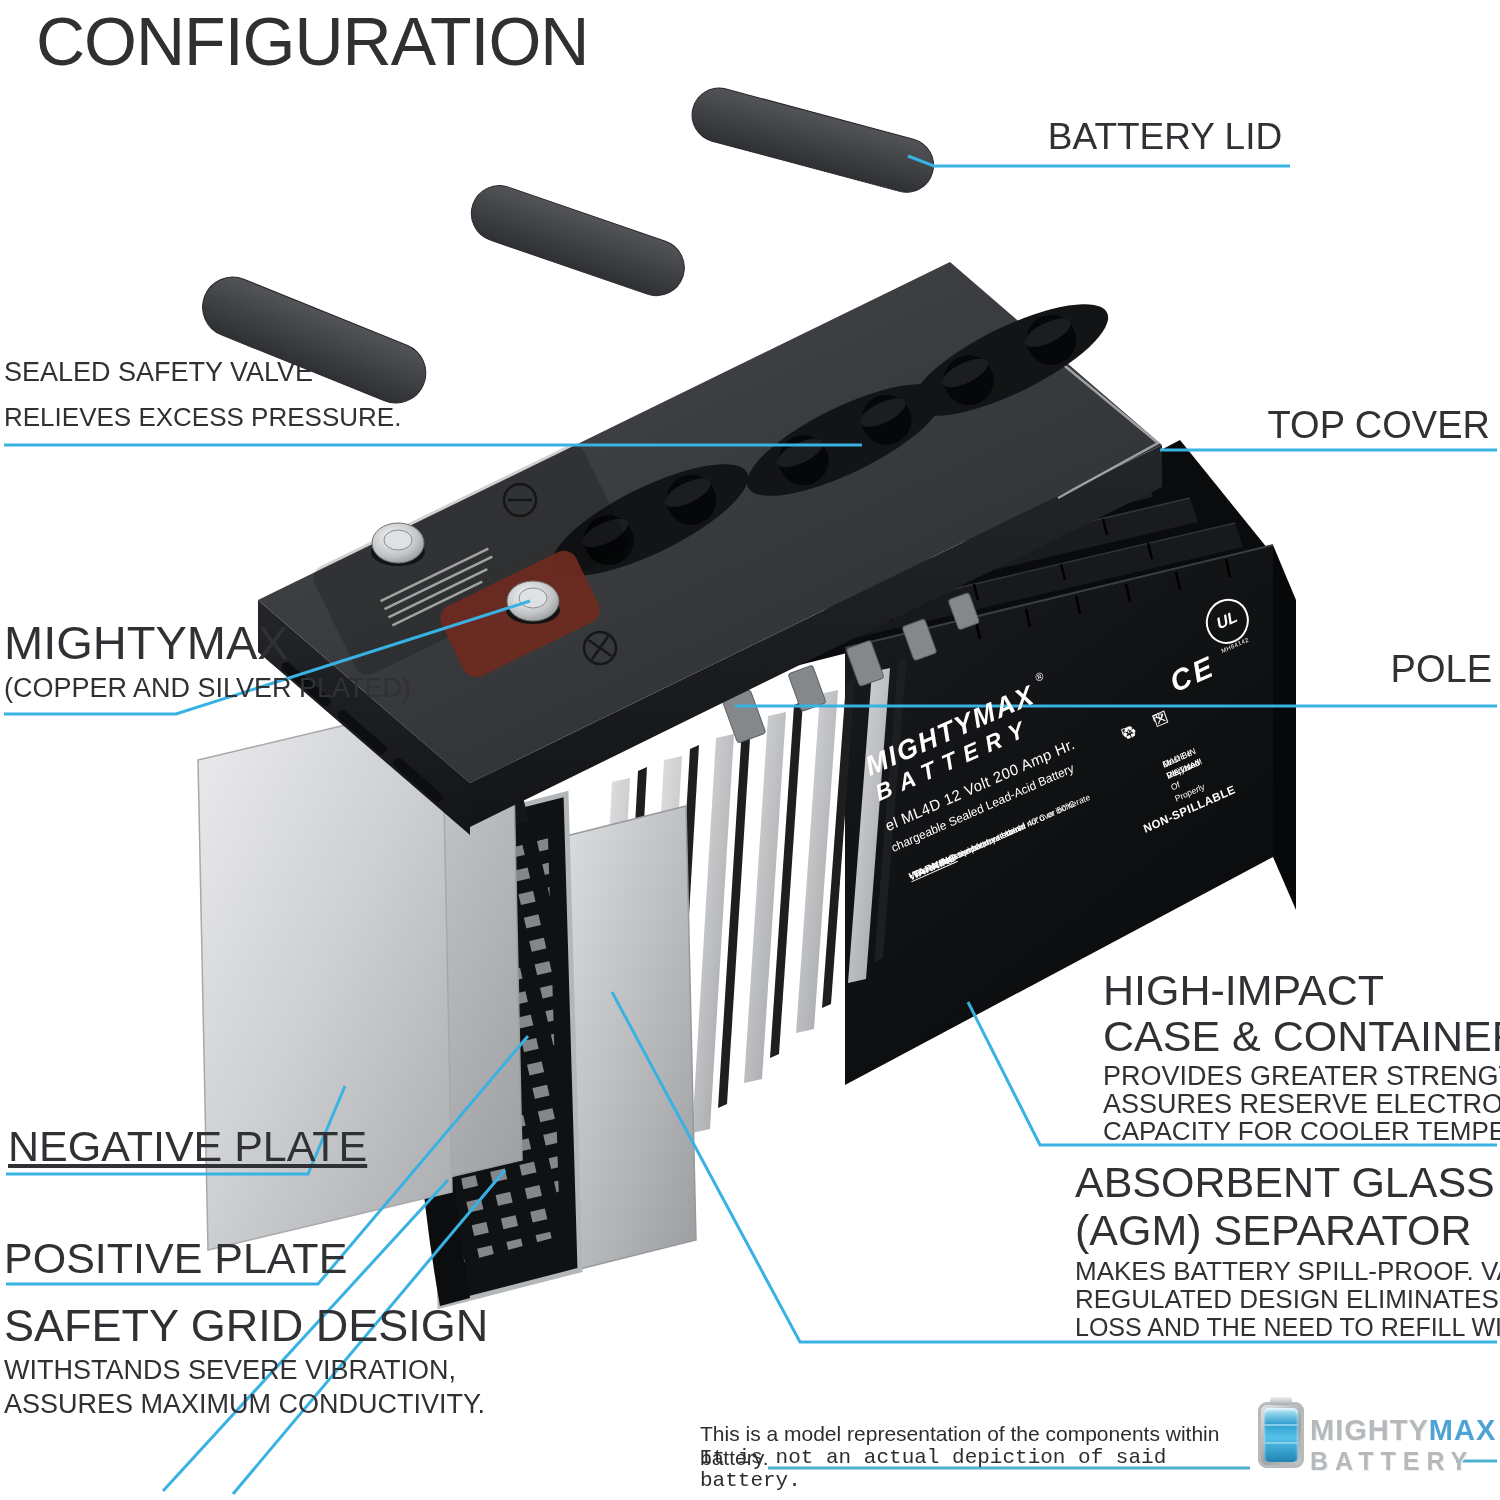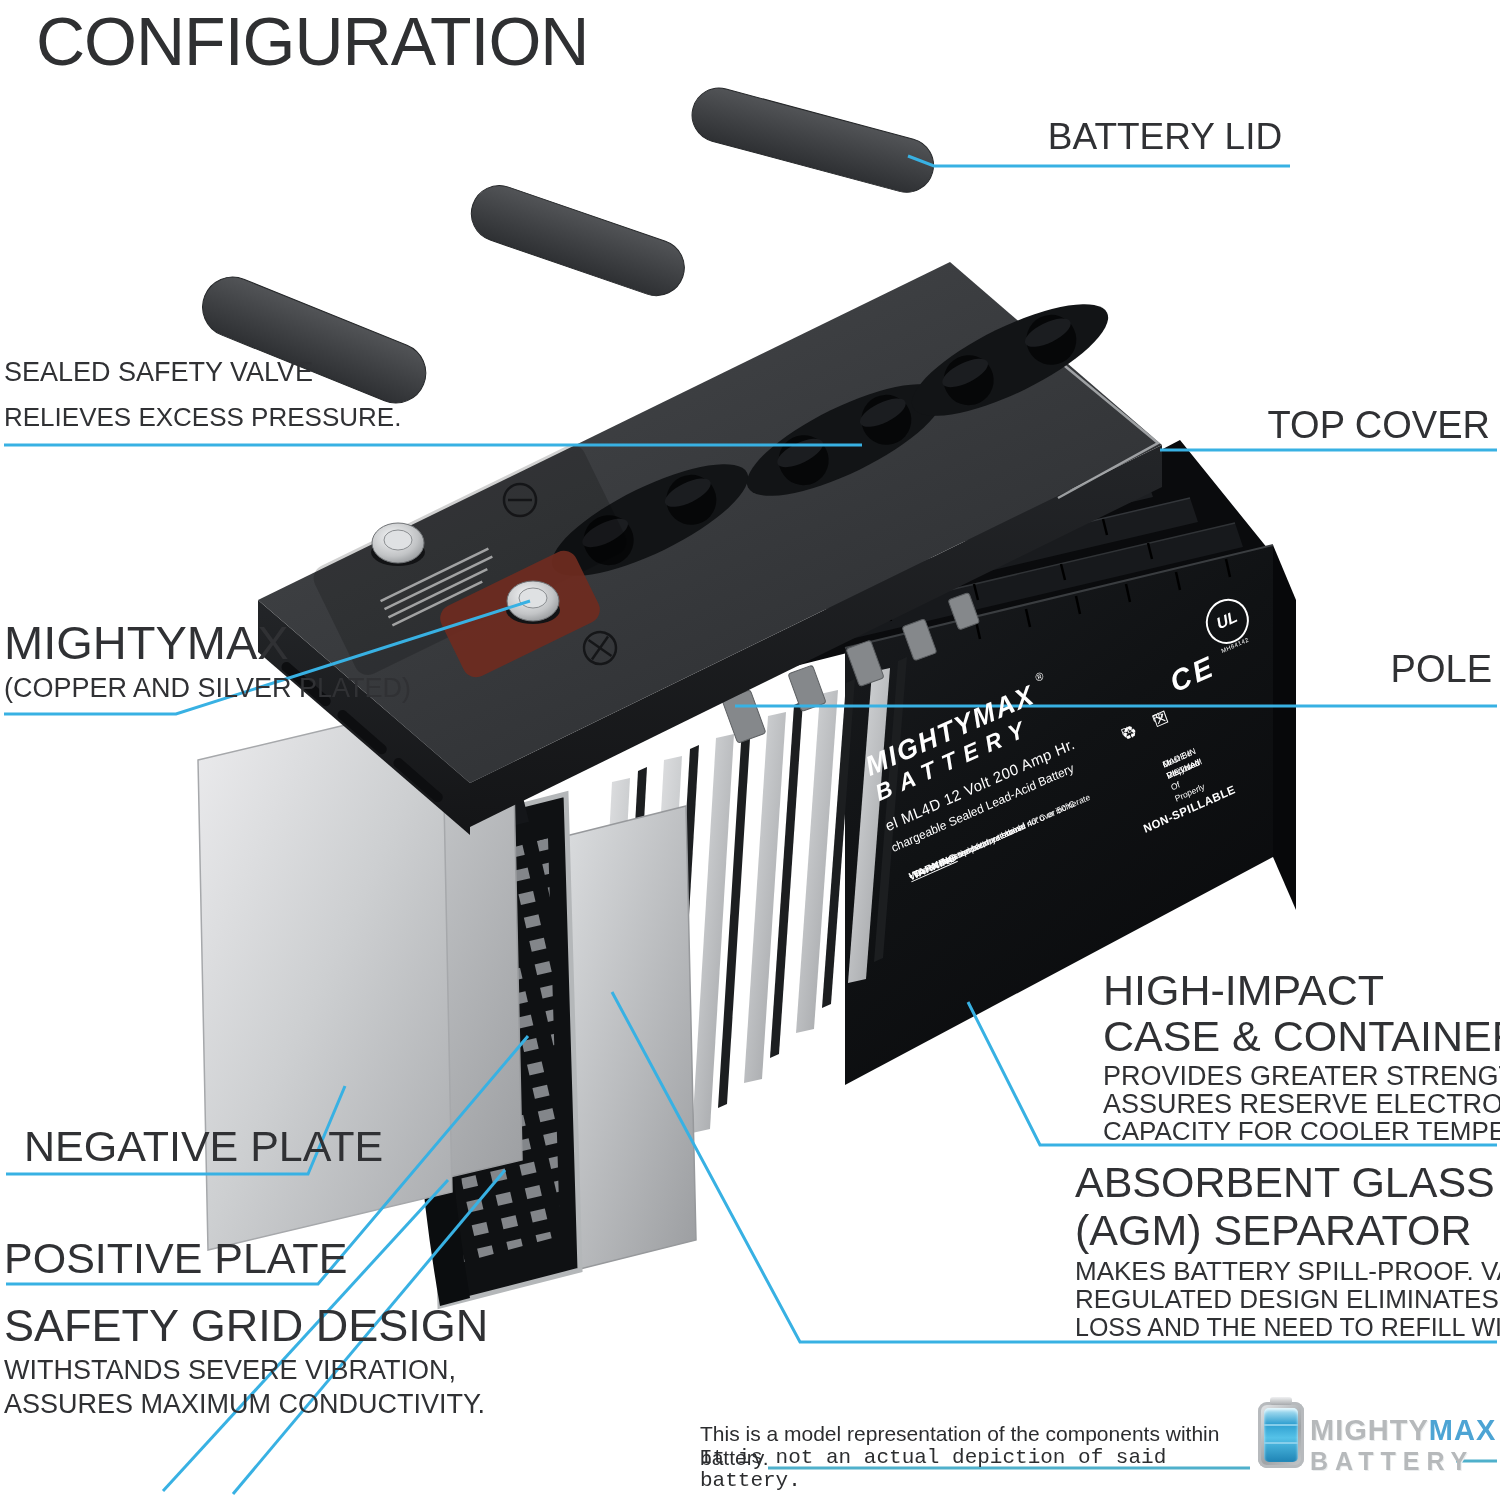--- a/index.html
+++ b/index.html
@@ -302,21 +302,21 @@
 <div class="label" style="left:4px;top:358px;font-size:27px;">SEALED SAFETY VALVE</div>
 <div class="label t-sub" style="left:4px;top:404px;text-align:center;">RELIEVES EXCESS PRESSURE.</div>
 
 <div class="label t-h2 rgt" style="left:1190px;top:406px;width:300px;">TOP COVER</div>
 
 <div class="label" style="left:4px;top:618px;font-size:47px;">MIGHTYMAX</div>
 <div class="label t-sub2" style="left:4px;top:674px;">(COPPER AND SILVER PLATED)</div>
 
 <div class="label t-h2 rgt" style="left:1200px;top:650px;width:292px;">POLE</div>
 
-<div class="label t-h1" style="left:24px;top:1124px;">NEGATIVE PLATE</div>
+<div class="label t-h1" style="left:8px;top:1124px;text-decoration:underline;">NEGATIVE PLATE</div>
 <div class="label t-h1" style="left:4px;top:1236px;">POSITIVE PLATE</div>
 
 <div class="label" style="left:4px;top:1302px;font-size:45px;">SAFETY GRID DESIGN</div>
 <div class="label t-sub2" style="left:4px;top:1356px;">WITHSTANDS SEVERE VIBRATION,</div>
 <div class="label t-sub2" style="left:4px;top:1390px;">ASSURES MAXIMUM CONDUCTIVITY.</div>
 
 <div class="label t-h1" style="left:1103px;top:968px;">HIGH-IMPACT</div>
 <div class="label t-h1" style="left:1103px;top:1014px;">CASE &amp; CONTAINER</div>
 <div class="label t-sub2" style="left:1103px;top:1062px;">PROVIDES GREATER STRENGTH.</div>
 <div class="label t-sub2" style="left:1103px;top:1090px;">ASSURES RESERVE ELECTROLYTE</div>

